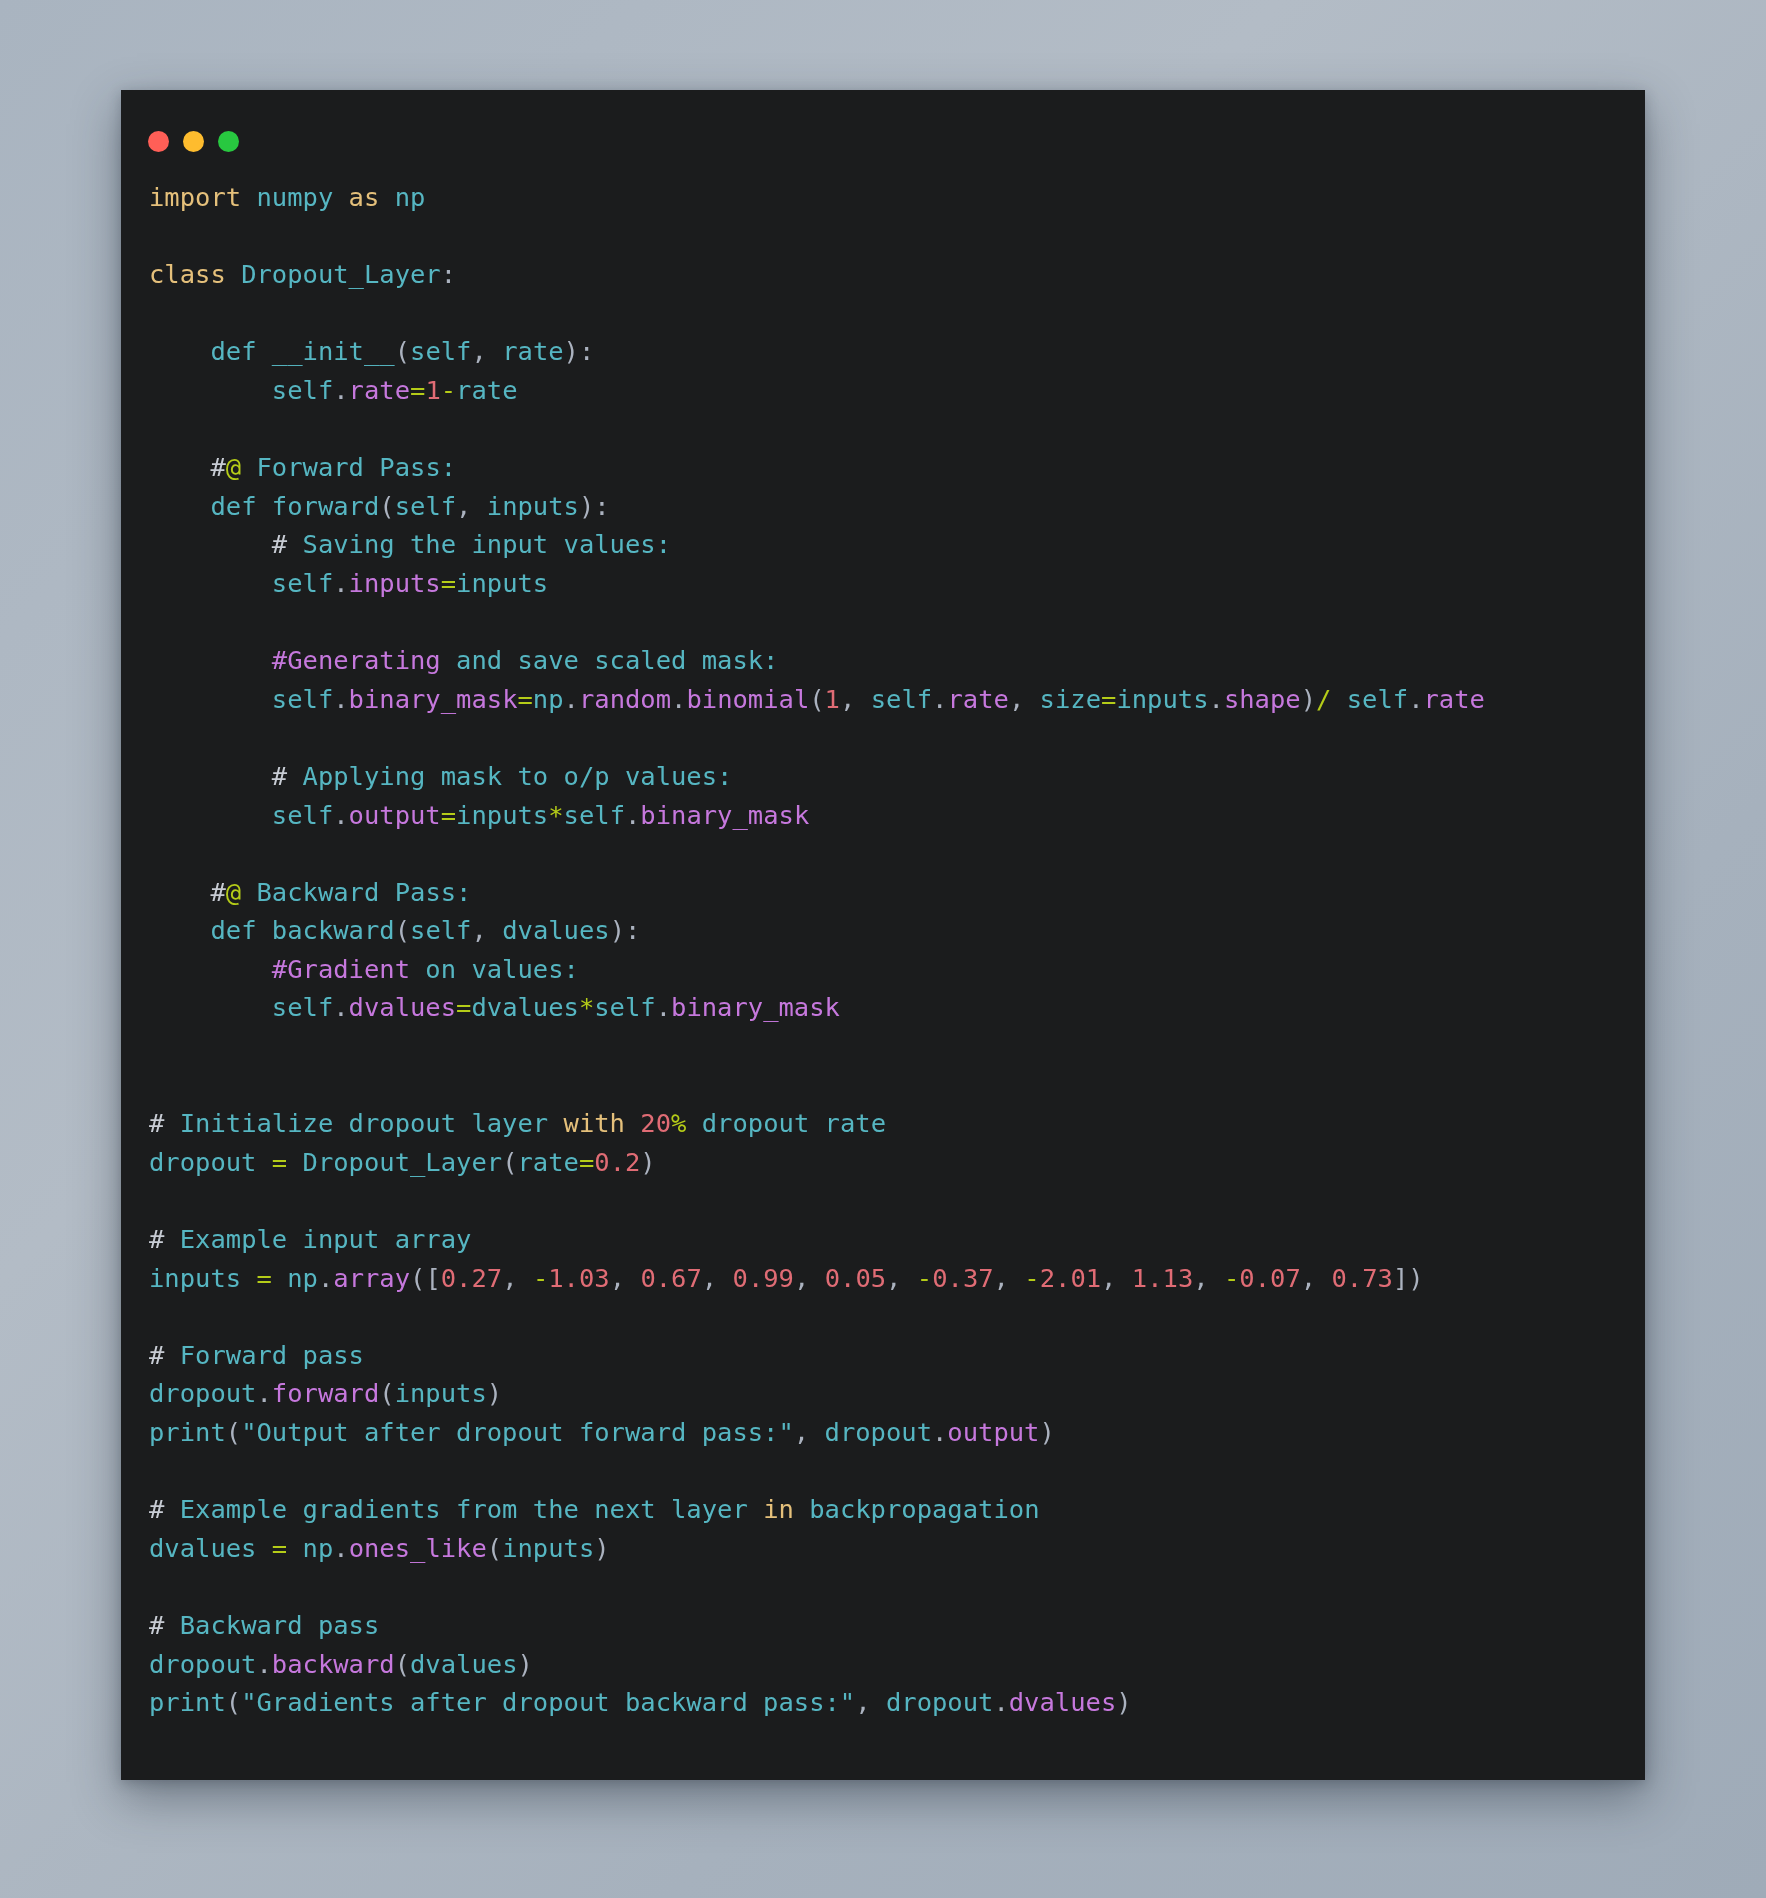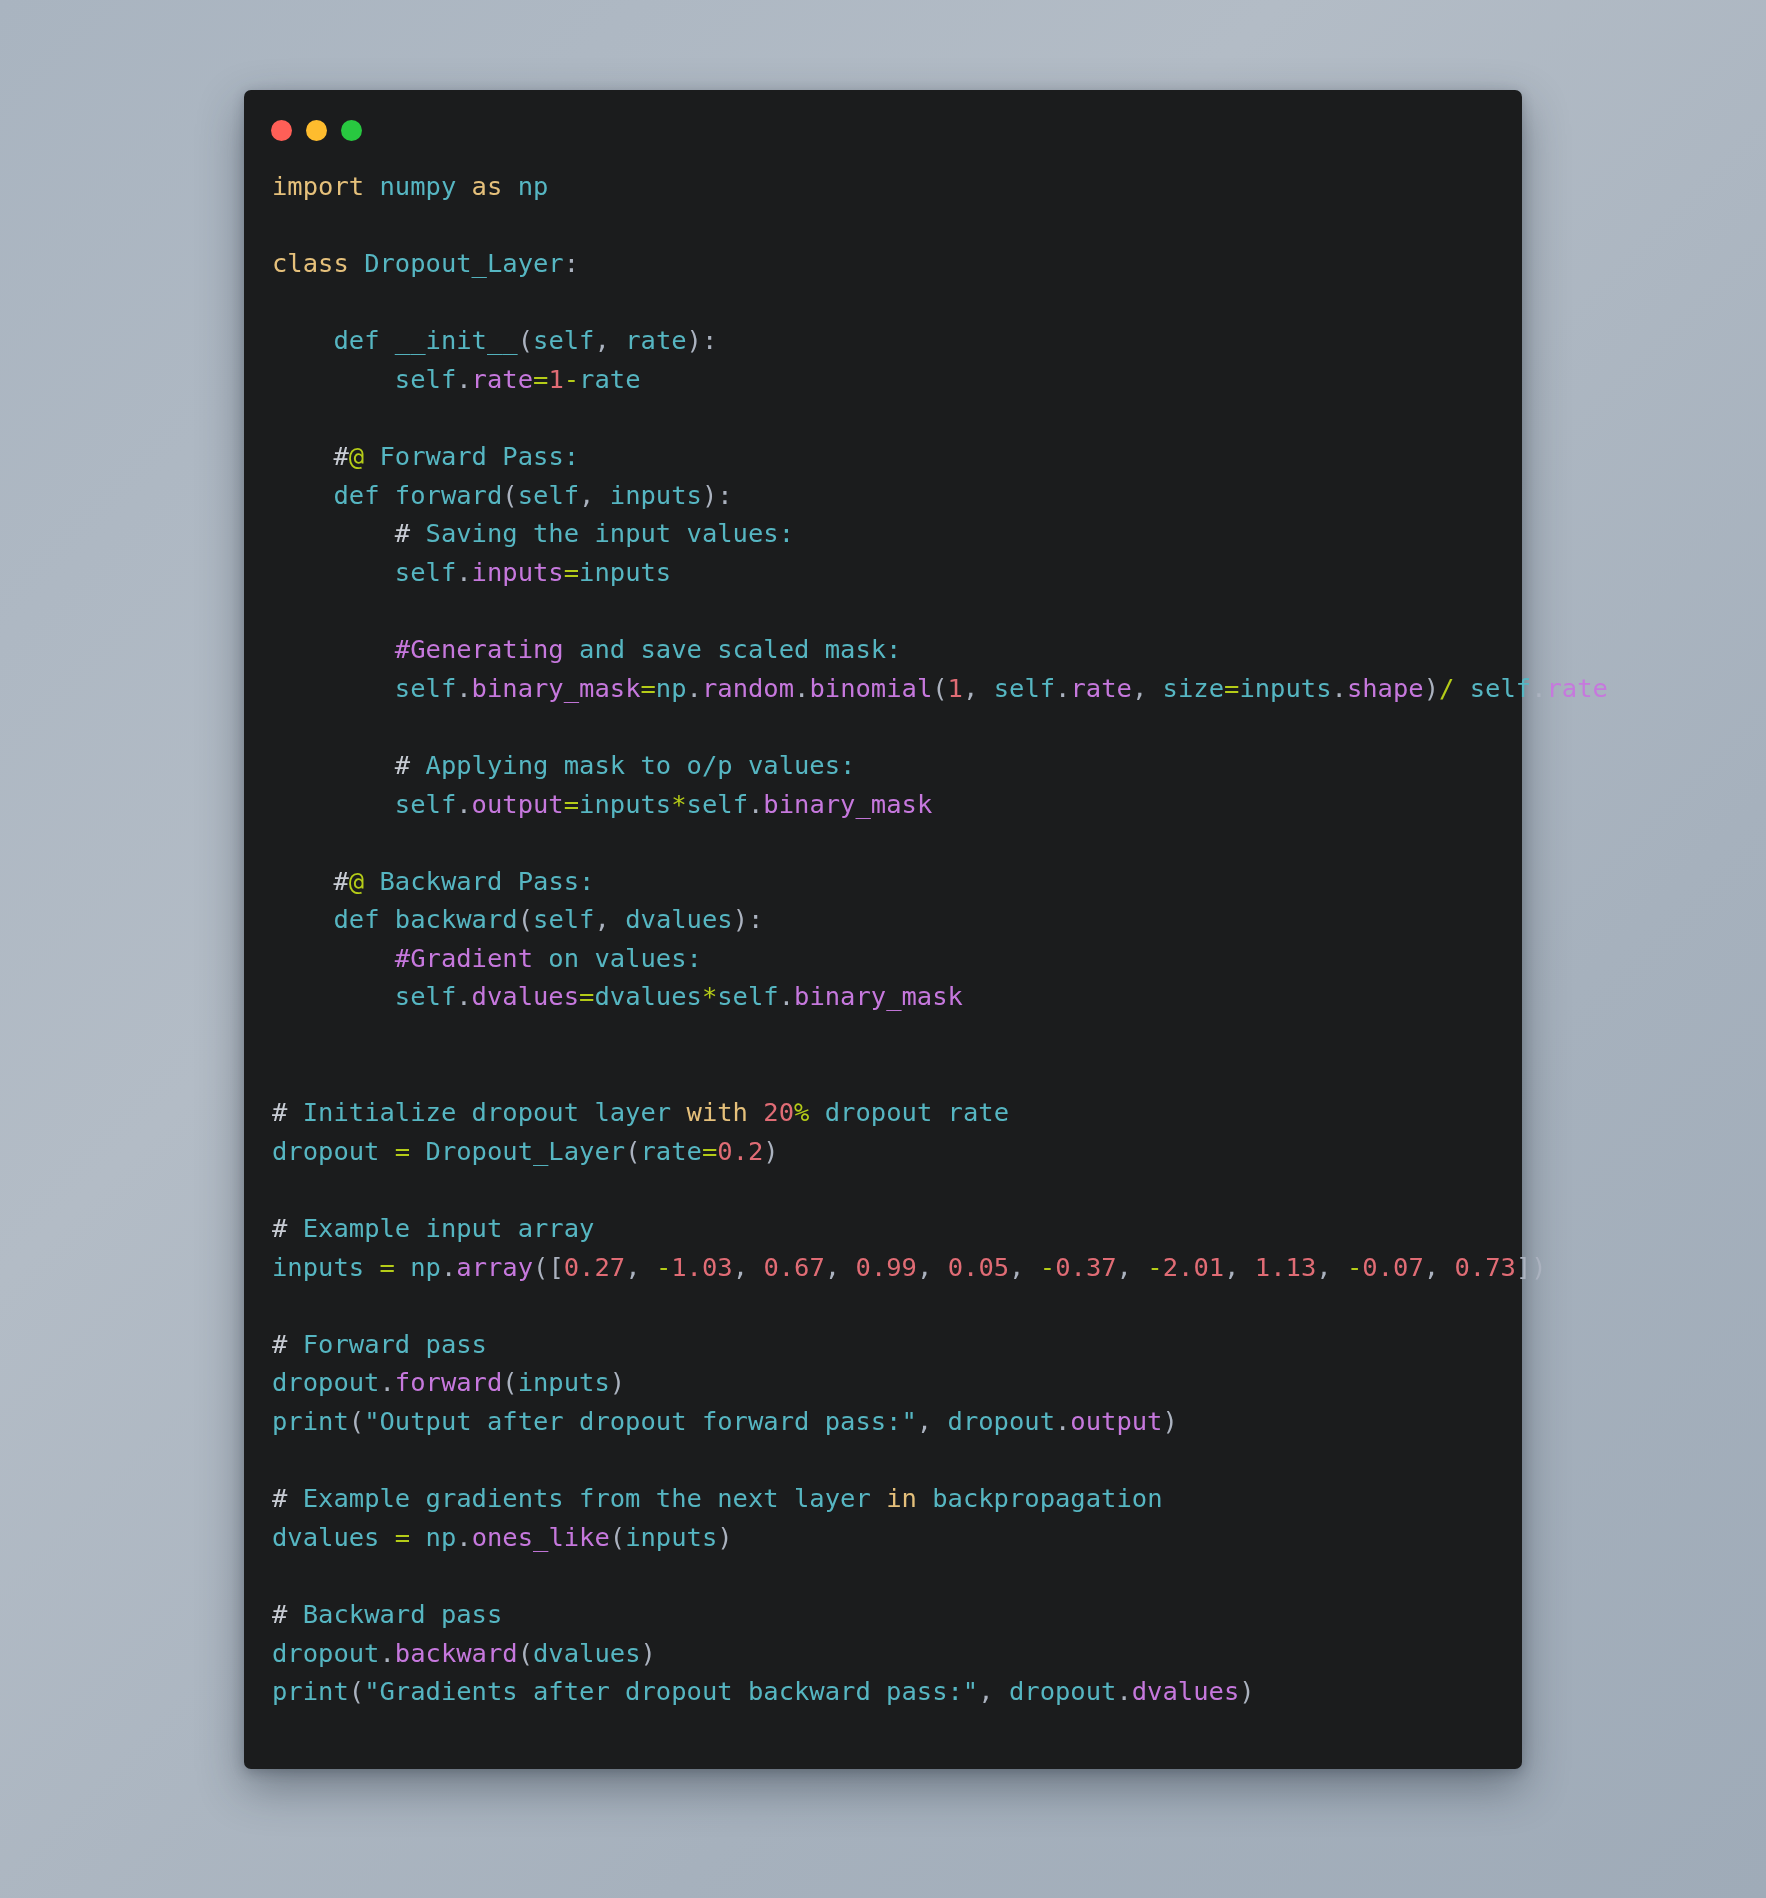--- a/index.html
+++ b/index.html
@@ -15,26 +15,26 @@
     display: flex;
     align-items: flex-start;
     justify-content: center;
   }
 
   .window-wrap {
     margin-top: 90px;
   }
 
   .code-window {
-    width: 1278px;
+    width: 1524px;
     background: #1b1c1d;
-    border-radius: 7px;
+    border-radius: 0;
     box-shadow: 0 18px 45px rgba(30,40,52,0.42),
                 0 3px 12px rgba(30,40,52,0.25);
-    padding: 3px 0 58px 0;
+    padding: 14px 0 58px 0;
     position: relative;
   }
 
   .titlebar {
     height: 74px;
     display: flex;
     align-items: center;
     padding-left: 27px;
     gap: 14px;
   }

